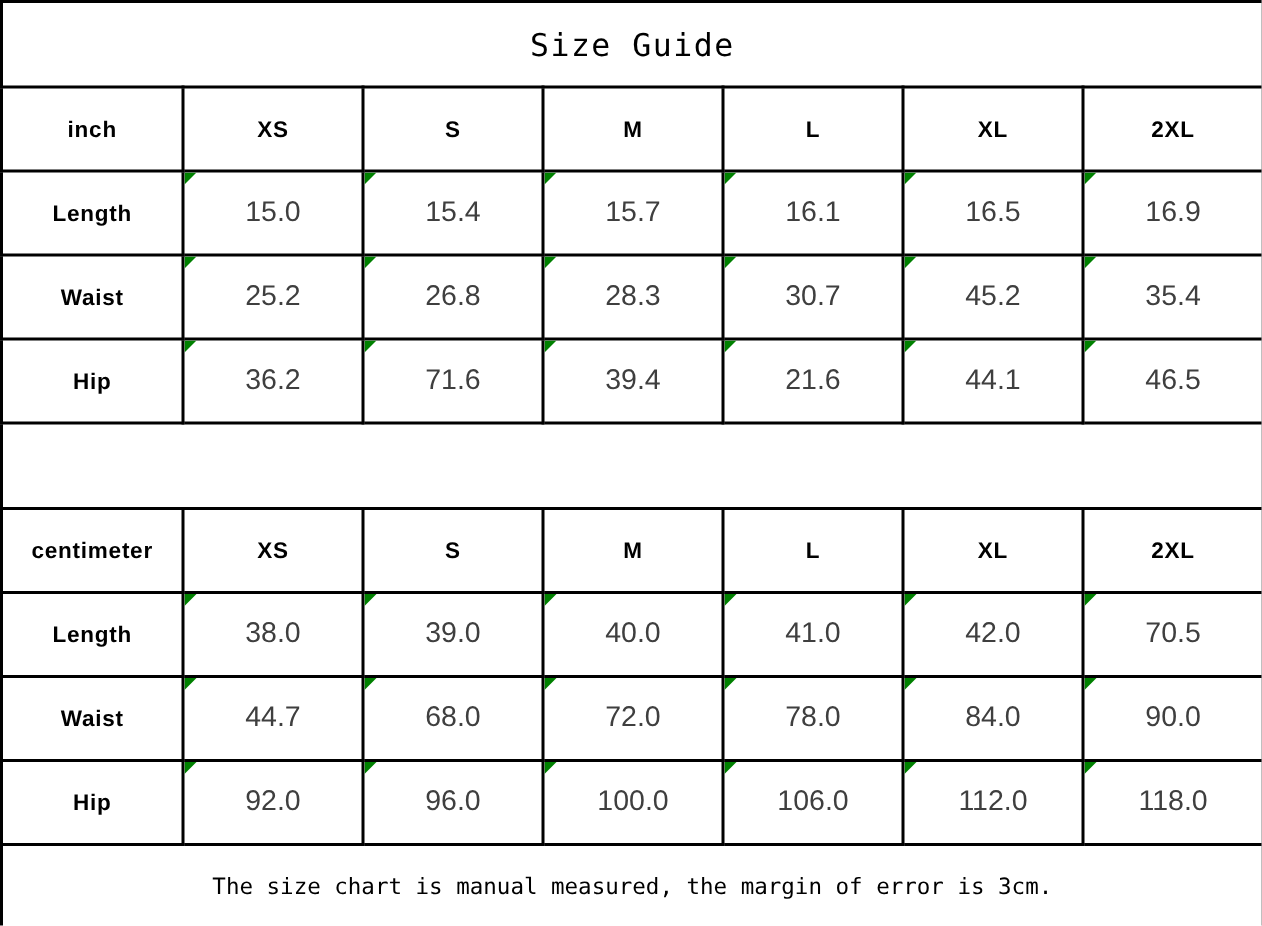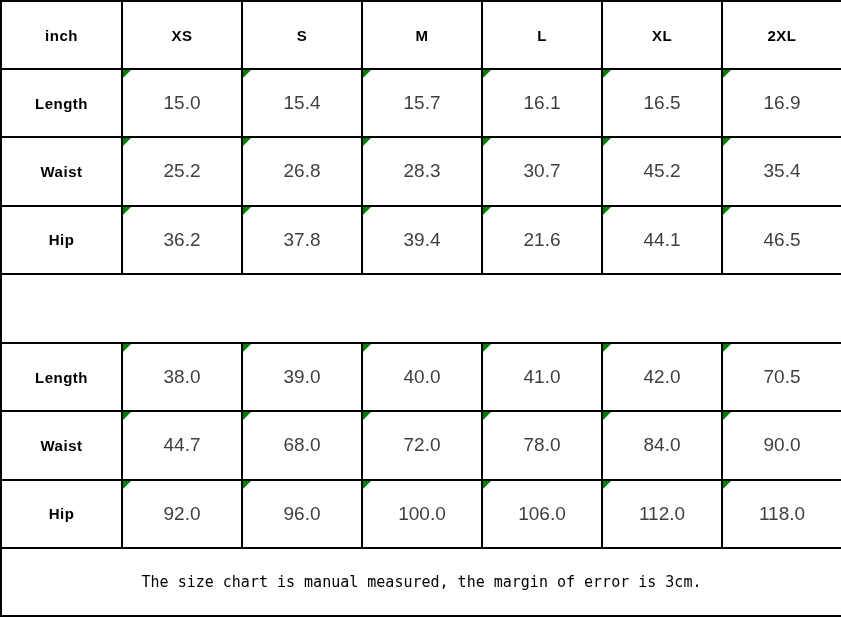--- a/index.html
+++ b/index.html
@@ -68,20 +68,23 @@
     <col style="width:121px">
     <col style="width:120px">
     <col style="width:120px">
     <col style="width:120px">
     <col style="width:120px">
     <col style="width:120px">
     <col style="width:120px">
   </colgroup>
 
   <tbody>
+      <tr class="title-row">
+    <td colspan="7" class="title-cell">Size Guide</td>
+  </tr>
 
   <tr>
     <td class="head-cell">inch</td>
     <td class="head-cell">XS</td>
     <td class="head-cell">S</td>
     <td class="head-cell">M</td>
     <td class="head-cell">L</td>
     <td class="head-cell">XL</td>
     <td class="head-cell">2XL</td>
   </tr>
@@ -102,31 +105,40 @@
     <td class="value-cell"><span class="tri"></span><span>26.8</span></td>
     <td class="value-cell"><span class="tri"></span><span>28.3</span></td>
     <td class="value-cell"><span class="tri"></span><span>30.7</span></td>
     <td class="value-cell"><span class="tri"></span><span>45.2</span></td>
     <td class="value-cell"><span class="tri"></span><span>35.4</span></td>
   </tr>
 
   <tr>
     <td class="label-cell">Hip</td>
     <td class="value-cell"><span class="tri"></span><span>36.2</span></td>
-    <td class="value-cell"><span class="tri"></span><span>37.8</span></td>
+    <td class="value-cell"><span class="tri"></span><span>71.6</span></td>
     <td class="value-cell"><span class="tri"></span><span>39.4</span></td>
     <td class="value-cell"><span class="tri"></span><span>21.6</span></td>
     <td class="value-cell"><span class="tri"></span><span>44.1</span></td>
     <td class="value-cell"><span class="tri"></span><span>46.5</span></td>
   </tr>
 
   <tr class="gap-row">
     <td colspan="7" class="gap-cell"></td>
   </tr>
 
+  <tr>
+    <td class="head-cell">centimeter</td>
+    <td class="head-cell">XS</td>
+    <td class="head-cell">S</td>
+    <td class="head-cell">M</td>
+    <td class="head-cell">L</td>
+    <td class="head-cell">XL</td>
+    <td class="head-cell">2XL</td>
+  </tr>
 
   <tr>
     <td class="label-cell">Length</td>
     <td class="value-cell"><span class="tri"></span><span>38.0</span></td>
     <td class="value-cell"><span class="tri"></span><span>39.0</span></td>
     <td class="value-cell"><span class="tri"></span><span>40.0</span></td>
     <td class="value-cell"><span class="tri"></span><span>41.0</span></td>
     <td class="value-cell"><span class="tri"></span><span>42.0</span></td>
     <td class="value-cell"><span class="tri"></span><span>70.5</span></td>
   </tr>

